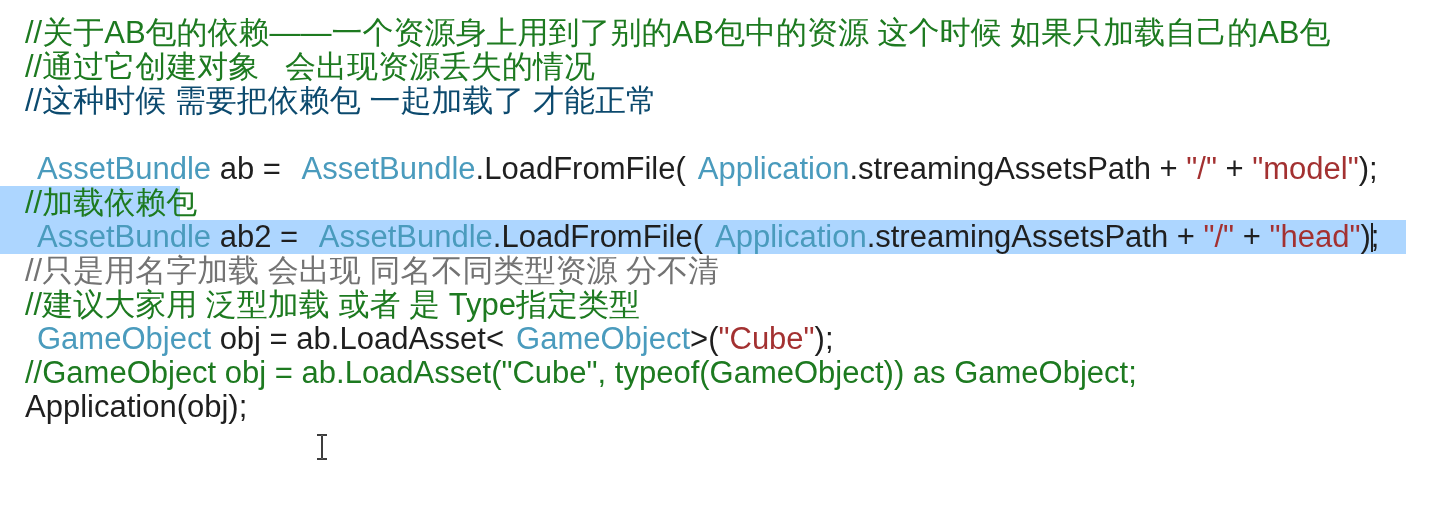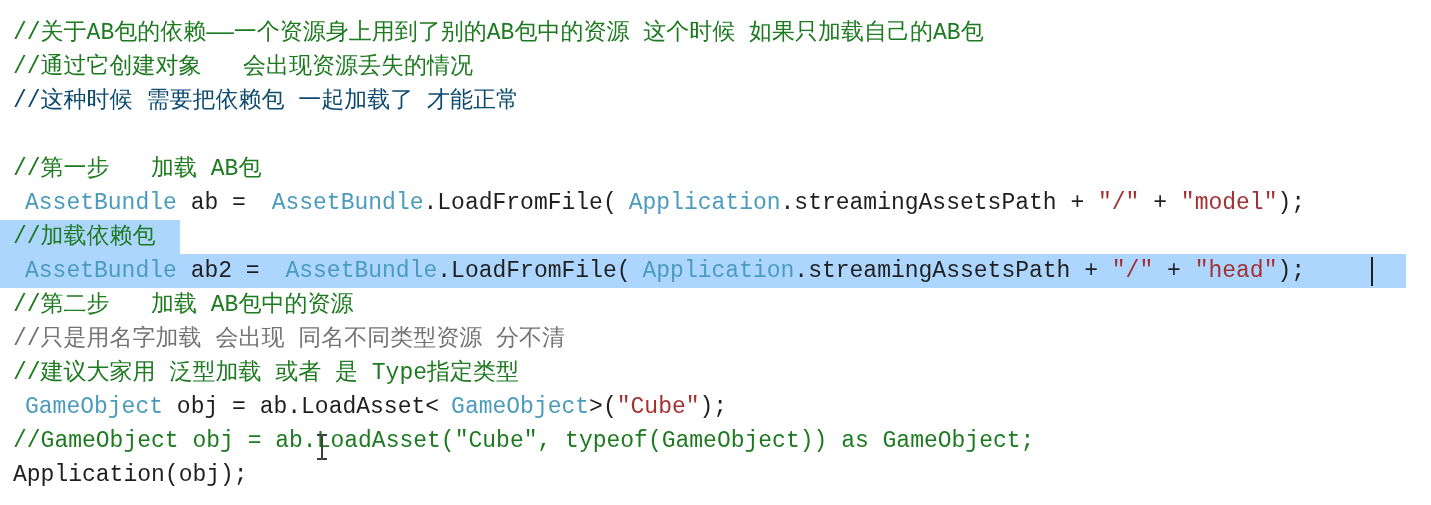--- a/index.html
+++ b/index.html
@@ -20,24 +20,24 @@
     height: 505px;
     background: #ffffff;
     padding-top: 16px;
     box-sizing: border-box;
   }
 
   .code-line {
     position: relative;
     height: 34px;
     line-height: 34px;
-    padding-left: 13px;
+    padding-left: 25px;
     white-space: pre;
-    font-size: 23px;
-    font-family: Liberation Mono, monospace;
+    font-size: 31px;
+    font-family: Liberation Sans, sans-serif;
     letter-spacing: 0px;
     color: #1f1f1f;
   }
 
   .code-line.blank {
     height: 34px;
   }
 
   
   .sel-band {
@@ -78,25 +78,23 @@
 </style>
 </head>
 <body>
 
 <div id="editor" style="background: rgb(255, 255, 255);">
   <div id="lines-host">
       <div class="code-line"><span class="txt"><span class="cmt" style="color: rgb(29, 122, 32);">//关于AB包的依赖——一个资源身上用到了别的AB包中的资源 这个时候 如果只加载自己的AB包</span></span></div>
       <div class="code-line"><span class="txt"><span class="cmt" style="color: rgb(29, 122, 32);">//通过它创建对象   会出现资源丢失的情况</span></span></div>
       <div class="code-line"><span class="txt"><span class="cmt" style="color: #0c4a6e;">//这种时候 需要把依赖包 一起加载了 才能正常</span></span></div>
       <div class="code-line blank"><span class="txt"></span></div>
-      <div class="code-line"><span class="txt"><span class="cmt" style="color: rgb(29, 122, 32);">//第一步   加载 AB包</span></span></div>
       <div class="code-line"><span class="txt"><span class="type" style="color: rgb(74, 155, 189);">AssetBundle</span><span class="plain" style="color: rgb(31, 31, 31);"> ab = </span><span class="type" style="color: rgb(74, 155, 189);">AssetBundle</span><span class="plain" style="color: rgb(31, 31, 31);">.LoadFromFile(</span><span class="type" style="color: rgb(74, 155, 189);">Application</span><span class="plain" style="color: rgb(31, 31, 31);">.streamingAssetsPath + </span><span class="str" style="color: rgb(163, 49, 49);">"/"</span><span class="plain" style="color: rgb(31, 31, 31);"> + </span><span class="str" style="color: rgb(163, 49, 49);">"model"</span><span class="plain" style="color: rgb(31, 31, 31);">);</span></span></div>
       <div class="code-line"><div class="sel-band" style="width: 180px; background: rgb(173, 214, 255);"></div><span class="txt"><span class="cmt" style="color: rgb(29, 122, 32); text-align: right;">//加载依赖包</span></span></div>
       <div class="code-line"><div class="sel-band" style="width: 1406px; background: rgb(173, 214, 255);"></div><span class="txt"><span class="type" style="color: rgb(74, 155, 189);">AssetBundle</span><span class="plain" style="color: rgb(31, 31, 31);"> ab2 = </span><span class="type" style="color: rgb(74, 155, 189);">AssetBundle</span><span class="plain" style="color: rgb(31, 31, 31);">.LoadFromFile(</span><span class="type" style="color: rgb(74, 155, 189);">Application</span><span class="plain" style="color: rgb(31, 31, 31);">.streamingAssetsPath + </span><span class="str" style="color: rgb(163, 49, 49);">"/"</span><span class="plain" style="color: rgb(31, 31, 31);"> + </span><span class="str" style="color: rgb(163, 49, 49);">"head"</span><span class="plain" style="color: rgb(31, 31, 31);">);</span></span><div class="caret" style="left: 1371px;"></div></div>
-      <div class="code-line"><span class="txt"><span class="cmt" style="color: rgb(29, 122, 32);">//第二步   加载 AB包中的资源</span></span></div>
       <div class="code-line"><span class="txt"><span class="cmt" style="color: #737373;">//只是用名字加载 会出现 同名不同类型资源 分不清</span></span></div>
       <div class="code-line"><span class="txt"><span class="cmt" style="color: rgb(29, 122, 32);">//建议大家用 泛型加载 或者 是 Type指定类型</span></span></div>
       <div class="code-line"><span class="txt"><span class="type" style="color: rgb(74, 155, 189);">GameObject</span><span class="plain" style="color: rgb(31, 31, 31);"> obj = ab.LoadAsset&lt;</span><span class="type" style="color: rgb(74, 155, 189);">GameObject</span><span class="plain" style="color: rgb(31, 31, 31);">&gt;(</span><span class="str" style="color: rgb(163, 49, 49);">"Cube"</span><span class="plain" style="color: rgb(31, 31, 31);">);</span></span></div>
       <div class="code-line"><span class="txt"><span class="cmt" style="color: rgb(29, 122, 32);">//GameObject obj = ab.LoadAsset("Cube", typeof(GameObject)) as GameObject;</span></span></div>
       <div class="code-line"><span class="txt"><span class="plain" style="color: rgb(31, 31, 31);">Application(obj);</span></span></div>
     </div>
 
   <svg class="mouse-ibeam" id="mouse-pointer" width="14" height="26" viewBox="0 0 14 26" style="left: 315px; top: 434px;">
     <path d="M2 1 H12 M7 1 V25 M2 25 H12" stroke="#101010" stroke-width="2" fill="none" stroke-linecap="butt"></path>
     <path d="M2 1 H12 M7 1 V25 M2 25 H12" stroke="#ffffff" stroke-width="0.7" fill="none" opacity="0.55"></path>

